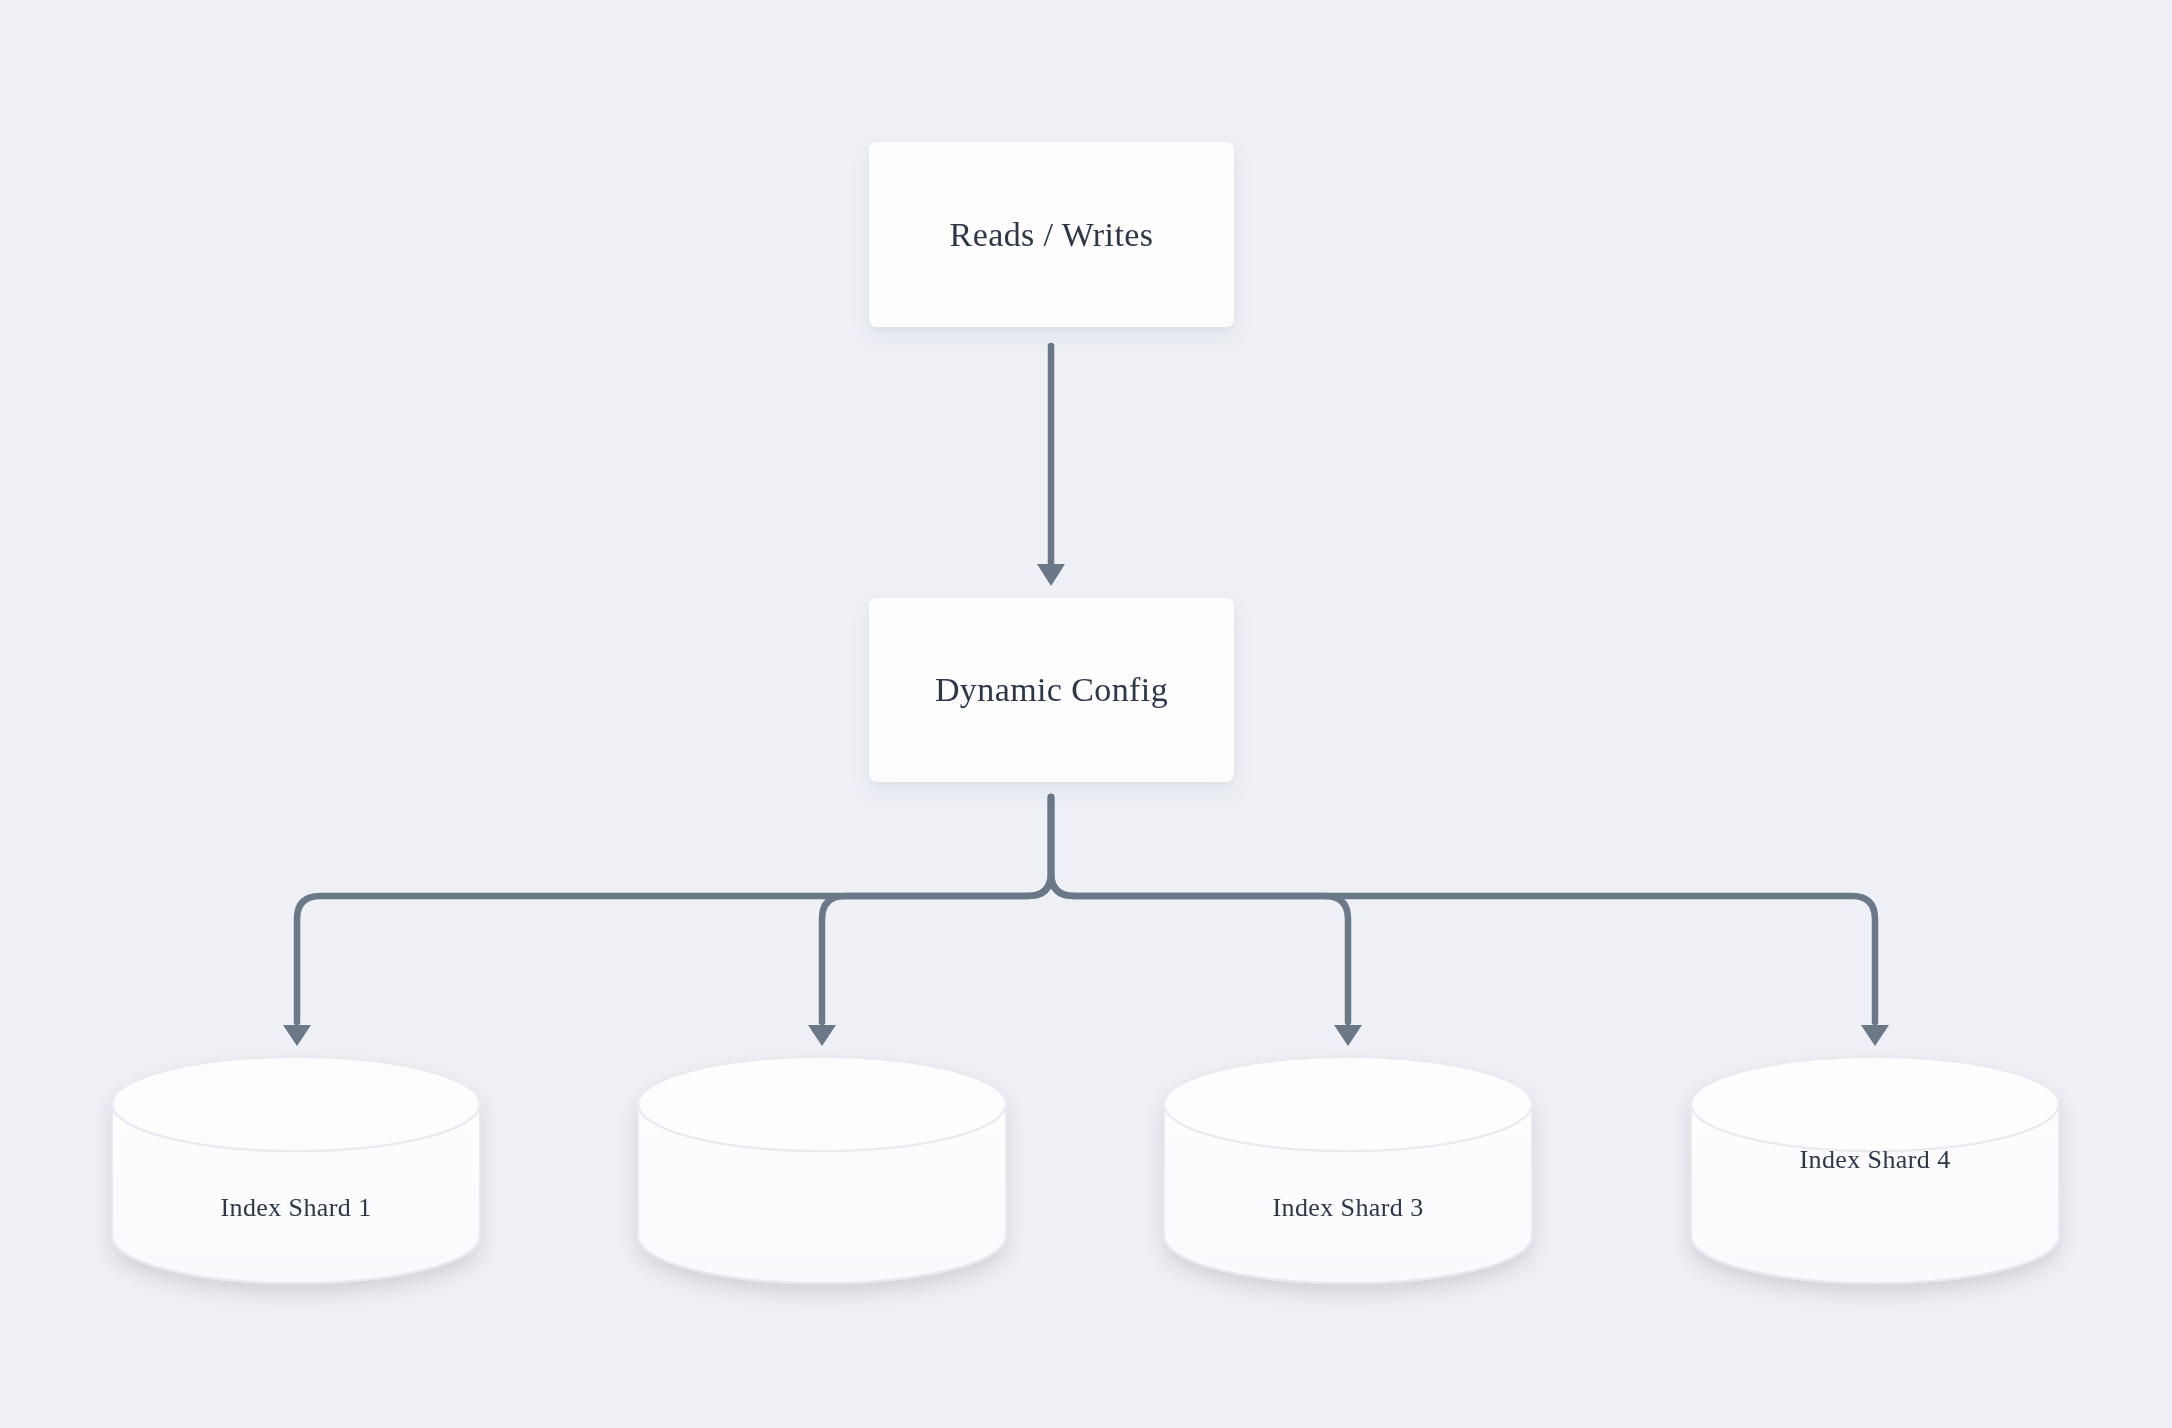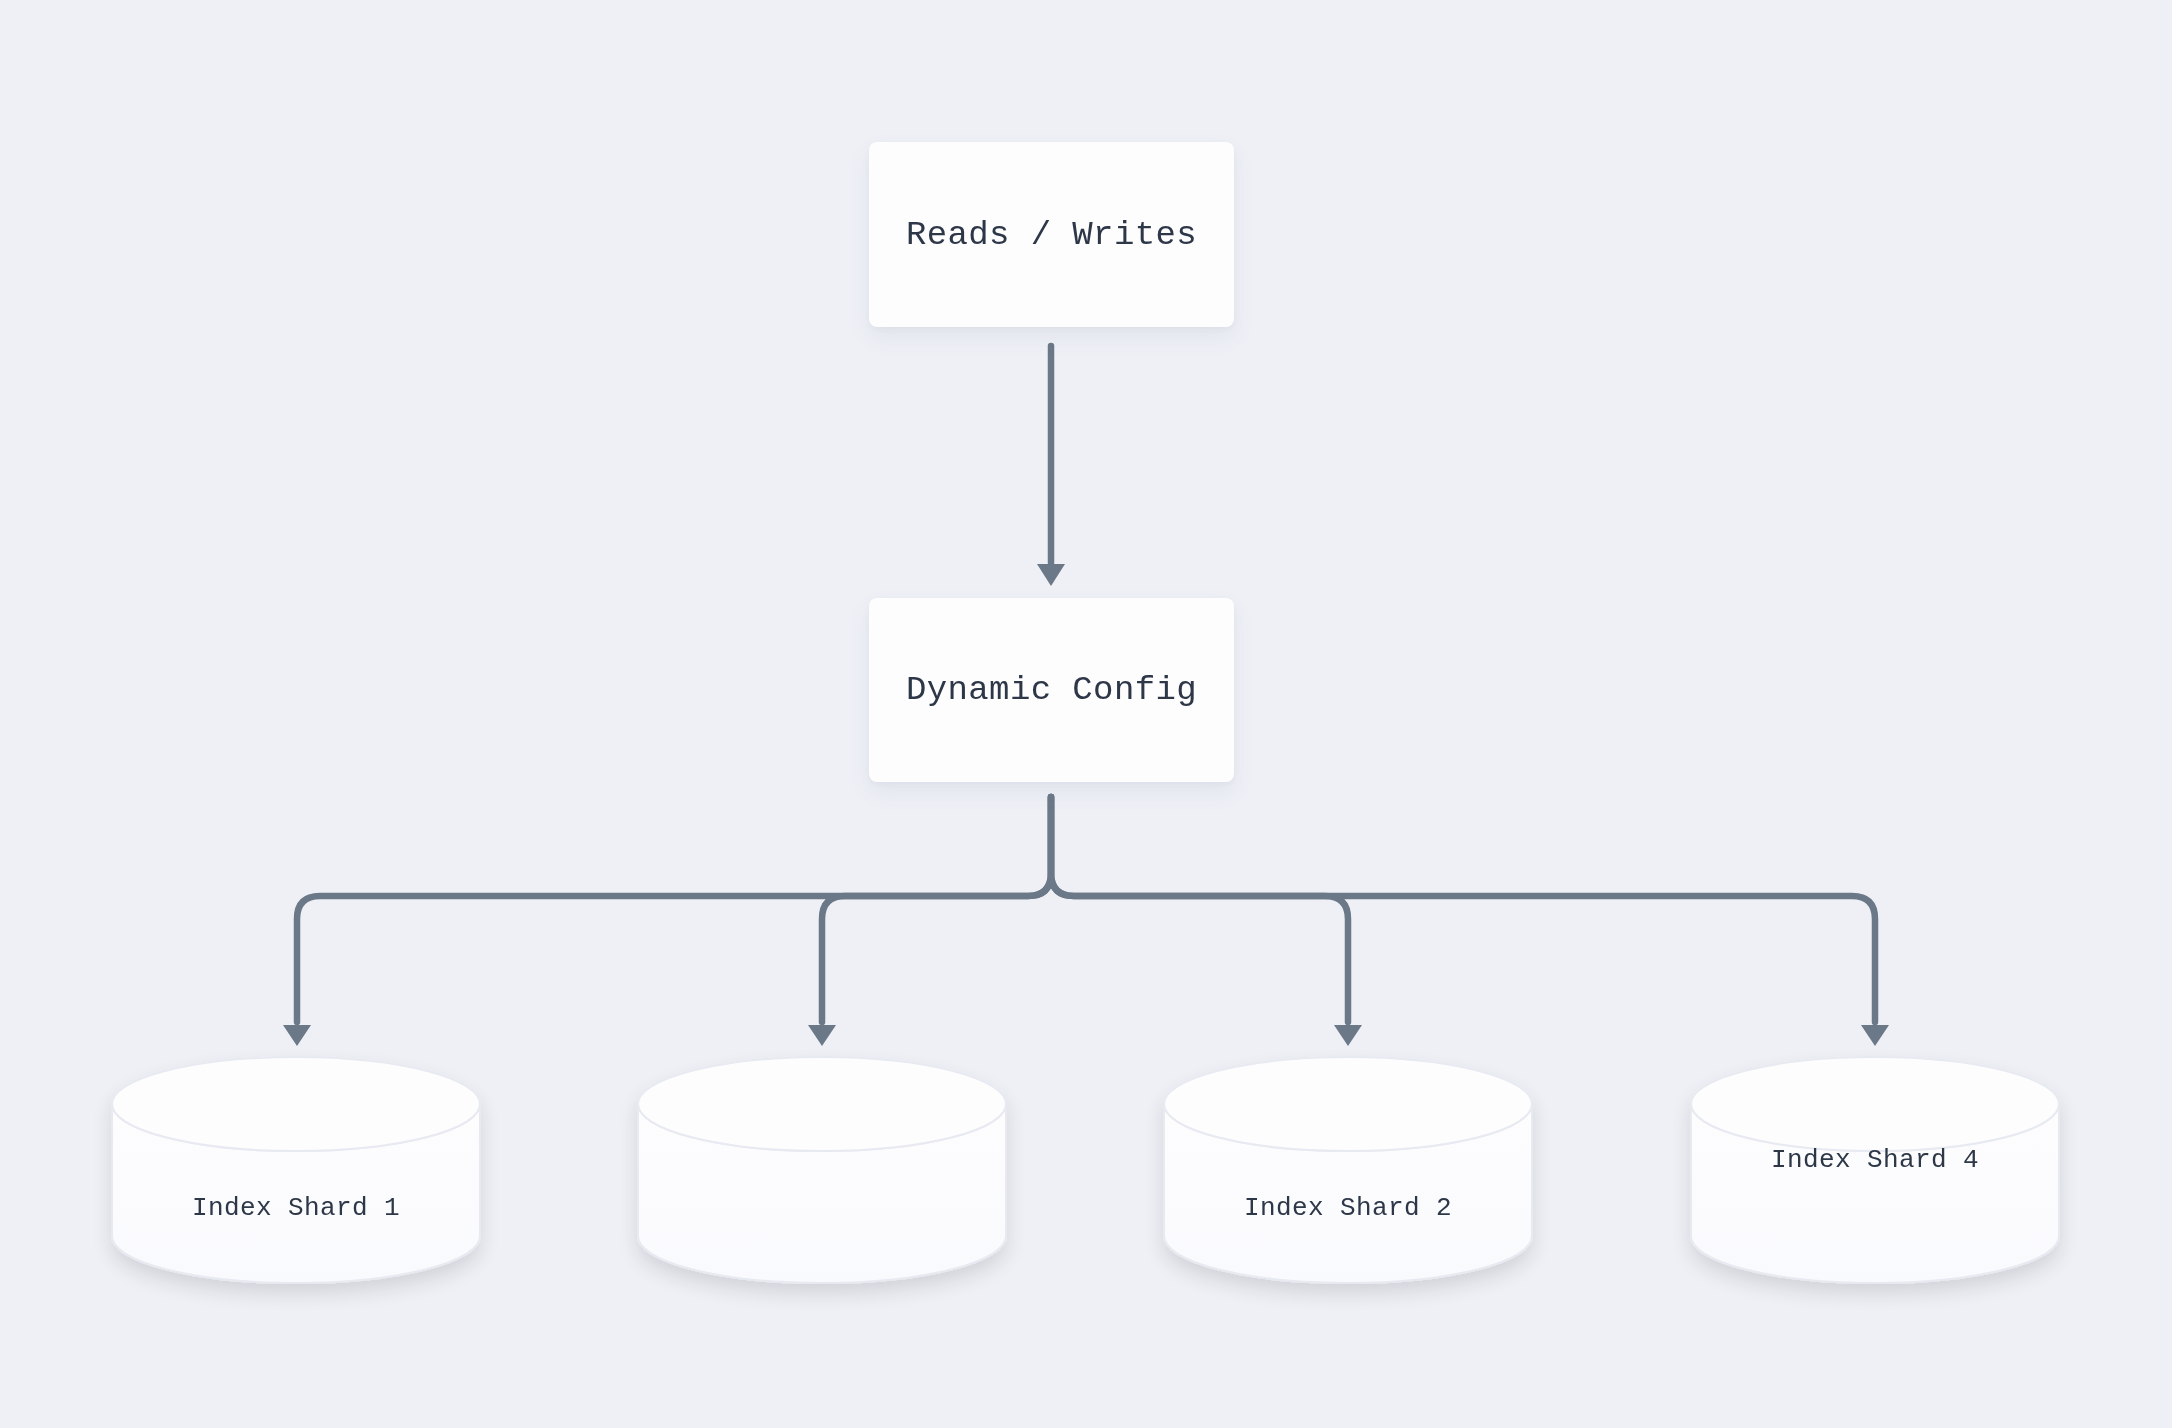--- a/index.html
+++ b/index.html
@@ -5,21 +5,21 @@
   html, body {
     margin: 0;
     padding: 0;
     background: #EEF0F6;
   }
   .page {
     position: relative;
     width: 2172px;
     height: 1428px;
     background: #EEF0F6;
-    font-family: Liberation Mono, monospace;
+    font-family: Liberation Serif, serif;
     color: #2D3748;
     overflow: hidden;
   }
   .layer {
     position: absolute;
     left: 0;
     top: 0;
   }
   .node-box {
     position: absolute;
@@ -116,17 +116,17 @@
     <span class="node-label">Reads / Writes</span>
   </div>
 
   <div class="node-box" style="left:869px; top:598px; height:184px;">
     <span class="node-label">Dynamic Config</span>
   </div>
 
   <div class="cyl-label" style="left:112px; top:1184px;">Index Shard 1</div>
 
 
-  <div class="cyl-label" style="left:1164px; top:1184px;">Index Shard 2</div>
+  <div class="cyl-label" style="left:1164px; top:1184px;">Index Shard 3</div>
 
   <div class="cyl-label" style="left:1691px; top:1136px;text-align:right;">Index Shard 4</div>
 
 </div>
 
 </body></html>

